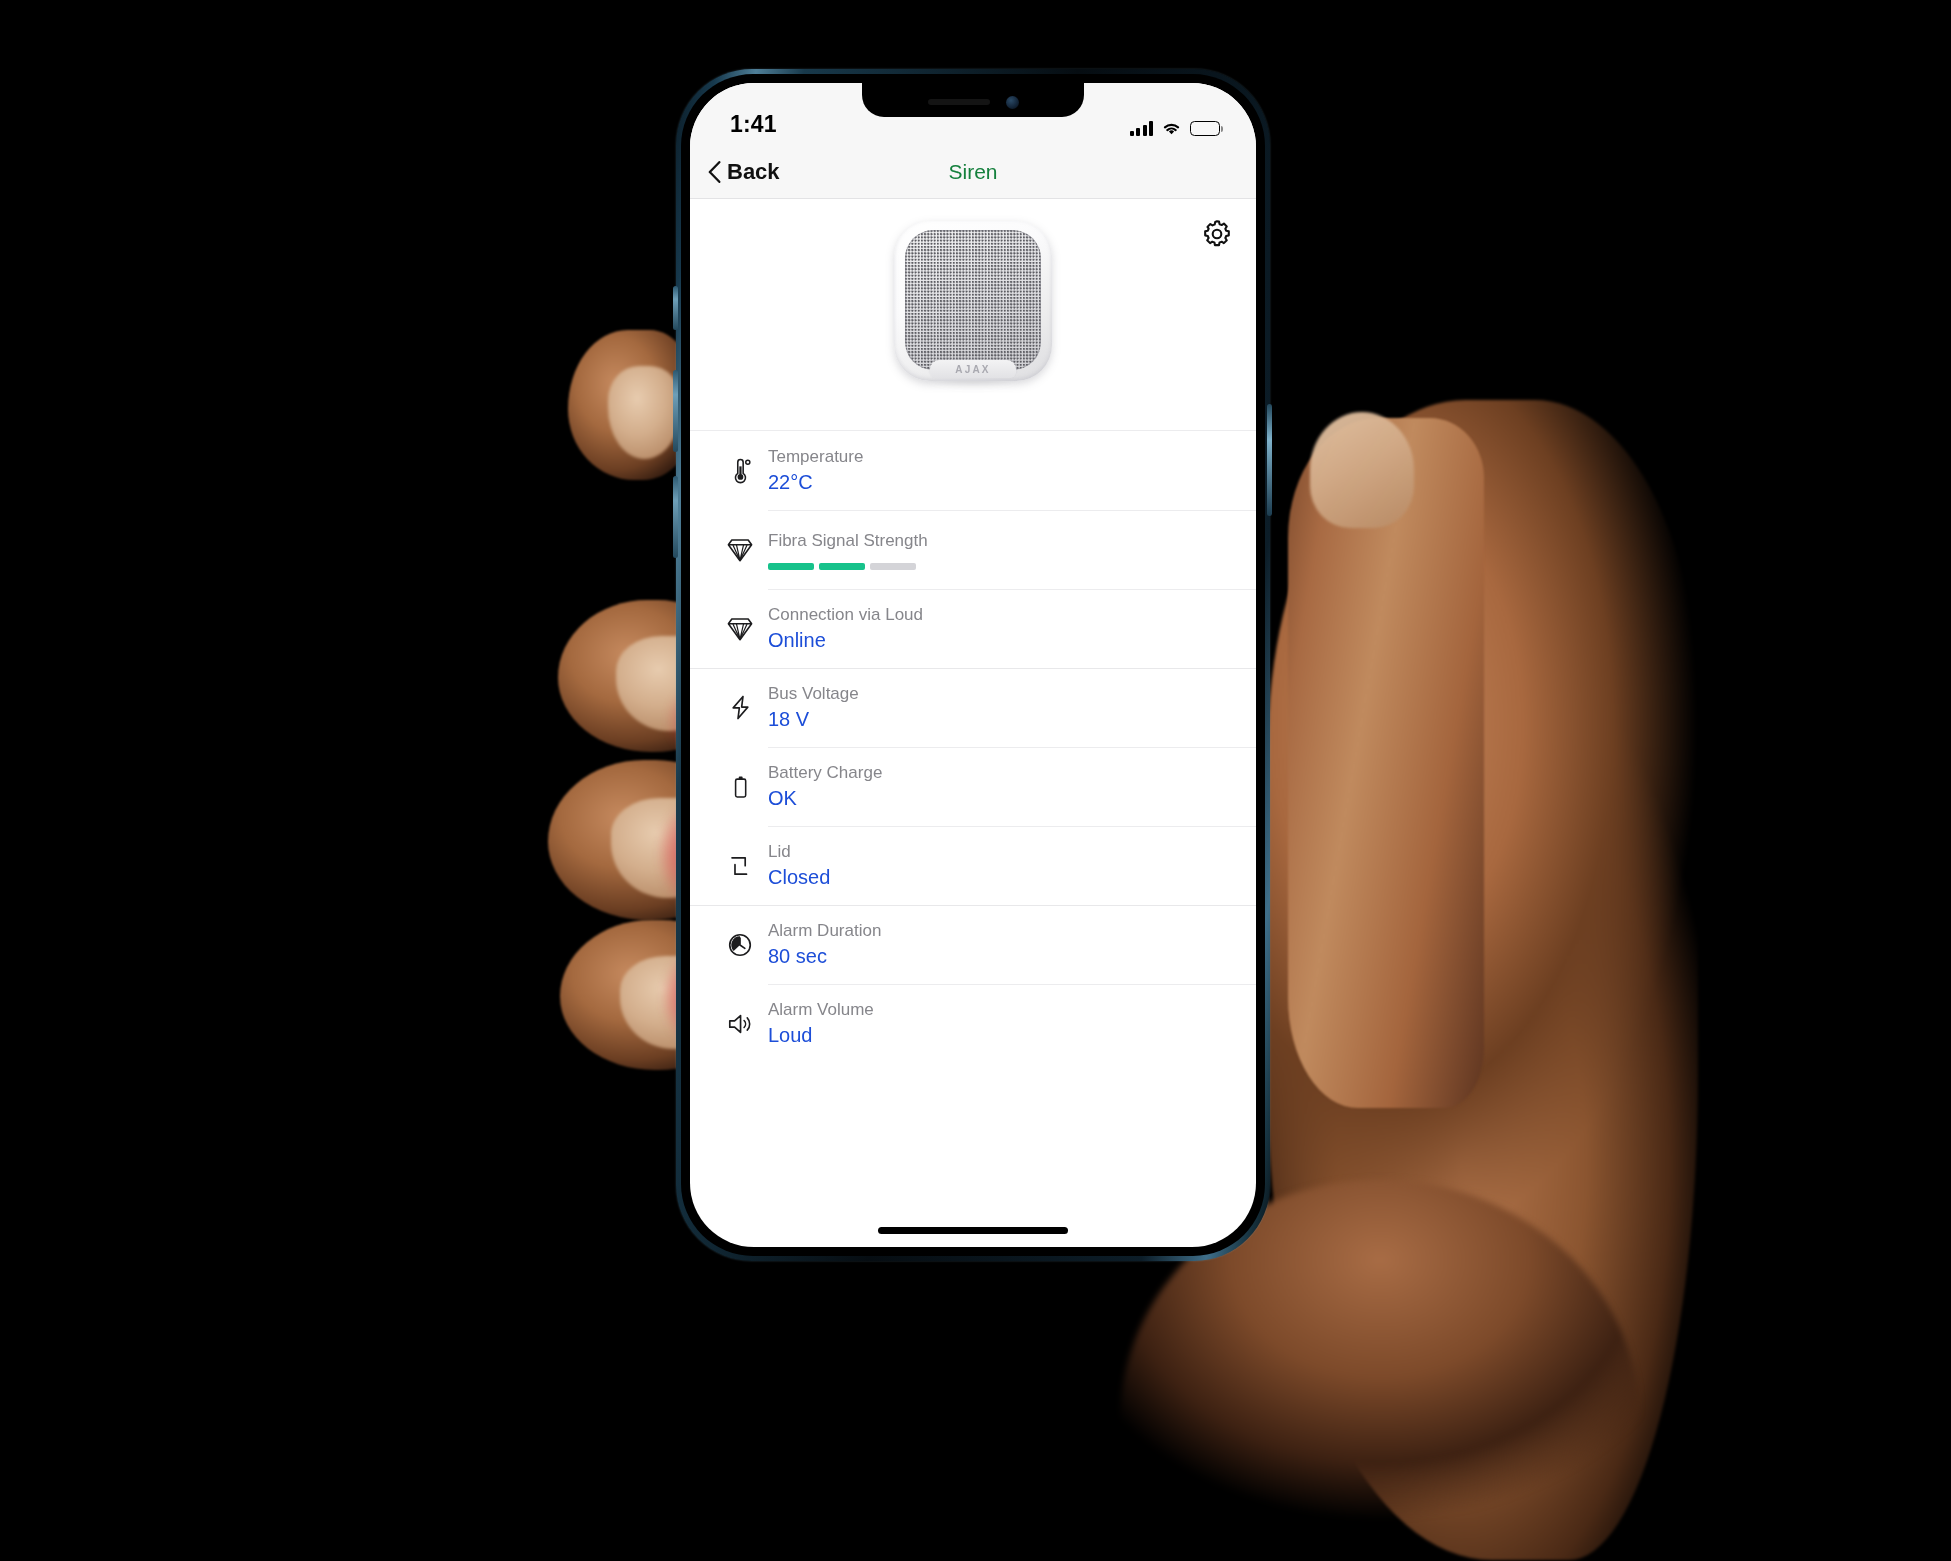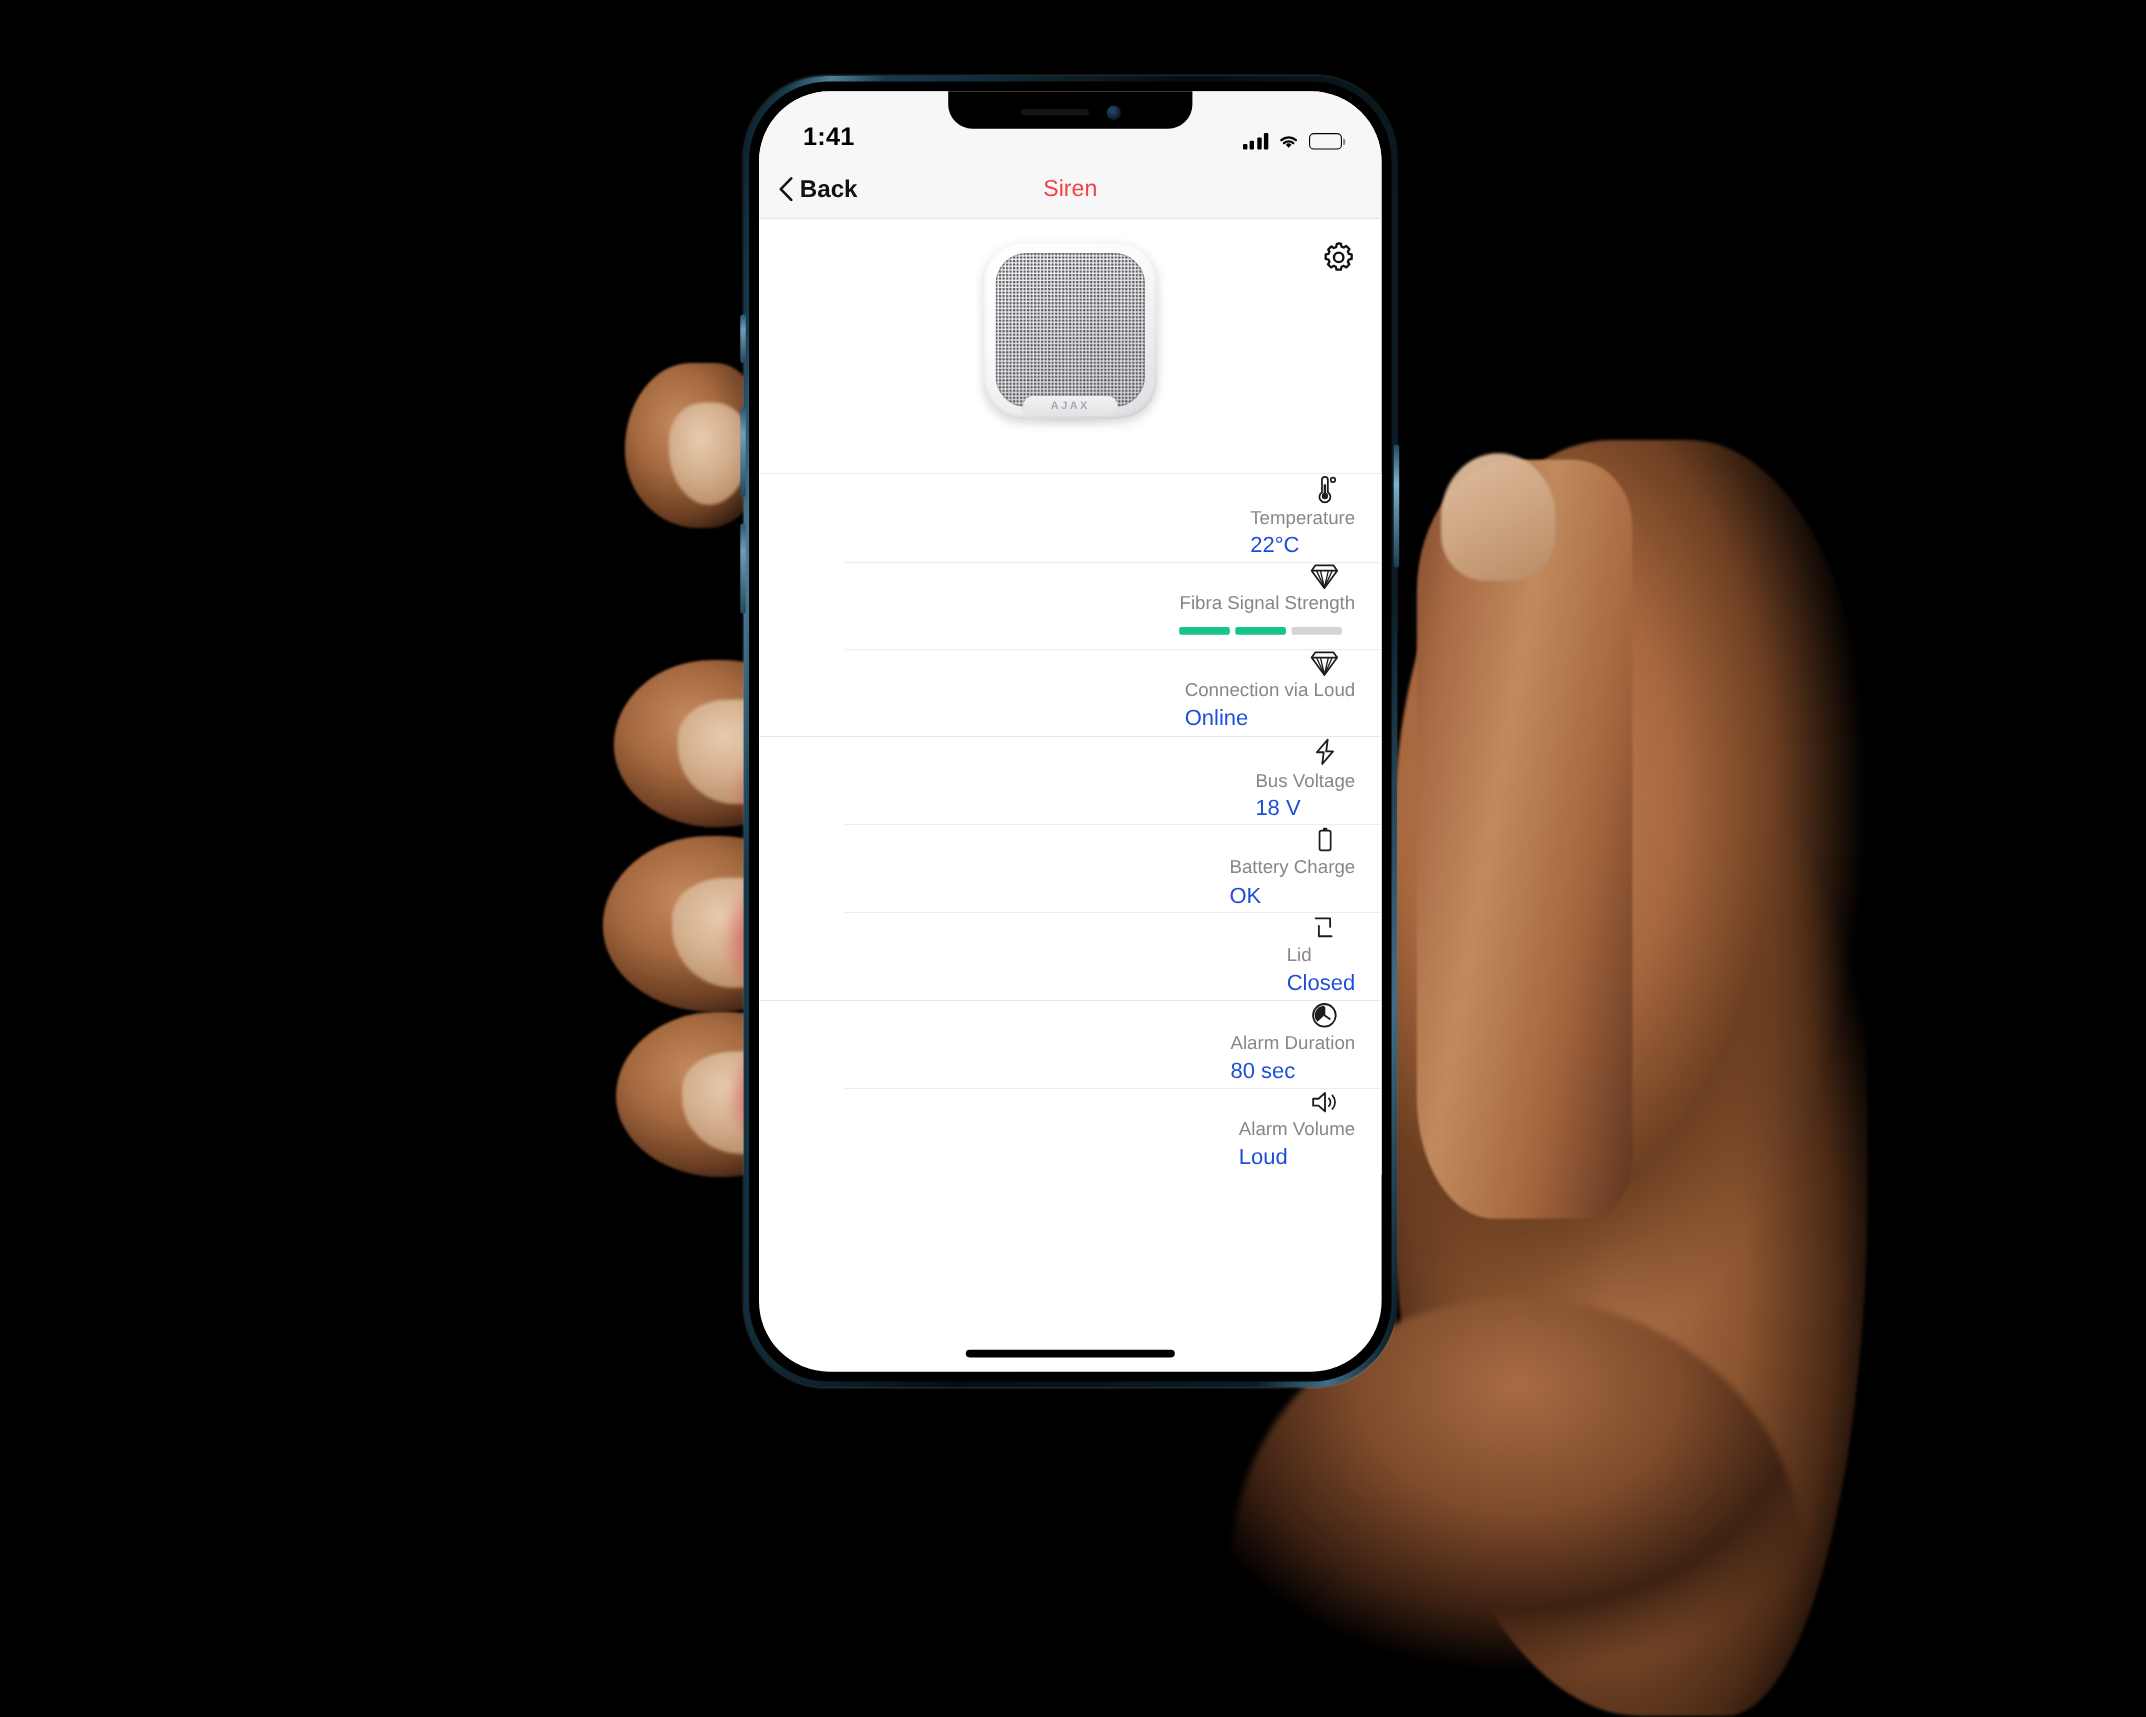--- a/index.html
+++ b/index.html
@@ -241,21 +241,21 @@
     padding-left: 18px;
     cursor: pointer;
   }
   .chev-back { width: 13px; height: 22px; flex: none; }
   .nav-back-label { font-size: 22px; font-weight: bold; color: #111; }
   .nav-title {
     position: absolute;
     left: 0; right: 0;
     text-align: center;
     font-size: 21px;
-    color: #ef4444;
+    color: #15803d;
     pointer-events: none;
   }
 
   
   .hero {
     position: relative;
     height: 232px;
     background: #fff;
     border-bottom: 1px solid #ececee;
   }
@@ -322,25 +322,24 @@
     color: #a9a9b0;
     font-weight: bold;
     text-align: center;
   }
 
   
   .rows { background: #fff; }
   .row {
     position: relative;
     display: flex;
-    align-items: flex-end;
+    align-items: center;
     min-height: 79px;
     padding: 0 24px 0 22px;
     background: #fff;
-    flex-direction: column;
   }
   .row + .row::before {
     content: "";
     position: absolute;
     left: 78px; right: 0; top: 0;
     height: 1px;
     background: #ececee;
   }
   .row.sep-full::before { left: 0; background: #e8e8ea; }
   .row-icon {

